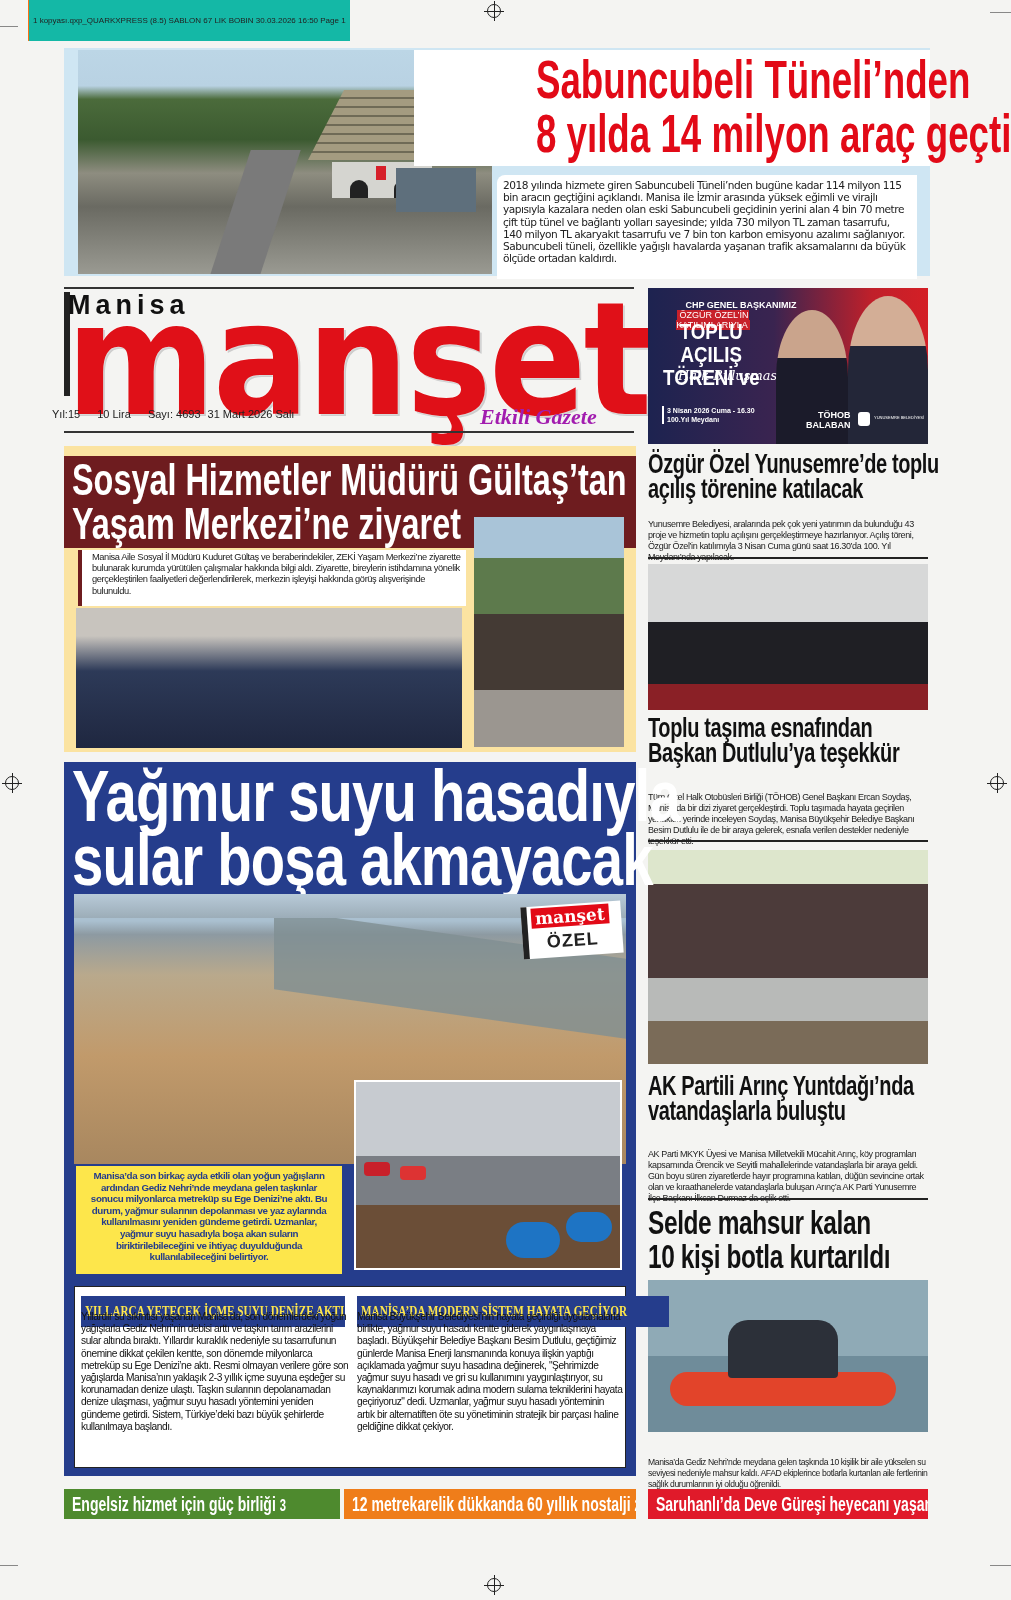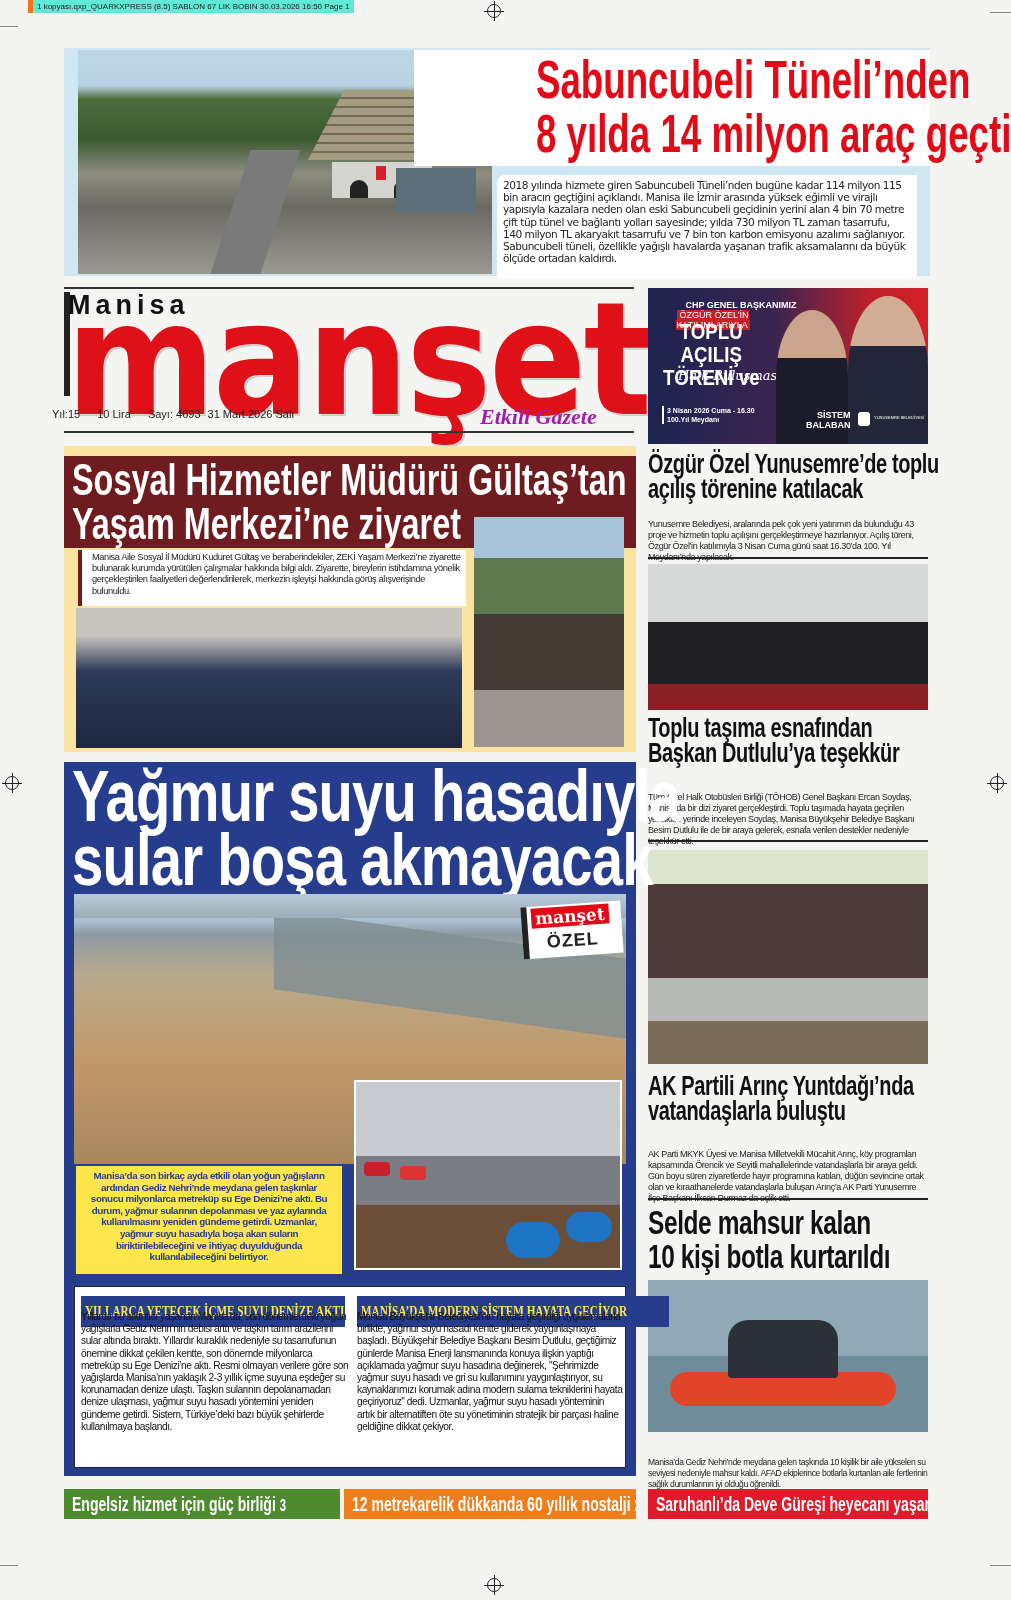--- a/index.html
+++ b/index.html
@@ -1,18 +1,18 @@
 <!DOCTYPE html>
 <html><head>
 <meta charset="utf-8">
 <style>
   * { box-sizing: border-box; margin: 0; padding: 0; }
   body { width: 1011px; height: 1600px; background: #f4f4f2; position: relative; overflow: hidden; font-family: "Liberation Sans", sans-serif; color: #111; }
   .abs { position: absolute; }
-  .slug { left: 28px; top: 0; font-size: 8px; color: #222; background: #5eead4; padding: 2px 4px; font-family: "Liberation Sans", sans-serif; border-left: 5px solid #f97316; }
+  .slug { left: 28px; top: 0; font-size: 8px; color: #222; background: #14b8a6; padding: 16px 4px; font-family: "Liberation Sans", sans-serif; border-left: 1px solid #f97316; }
   .crop { background: #888; }
   .reg { width: 14px; height: 14px; border: 1px solid #222; border-radius: 50%; }
   .reg::before { content: ""; position: absolute; left: 6px; top: -4px; width: 1px; height: 20px; background: #222; }
   .reg::after { content: ""; position: absolute; top: 6px; left: -4px; height: 1px; width: 20px; background: #222; }
 
   
   .top-band { left: 64px; top: 48px; width: 866px; height: 228px; background: #cfe6f3; }
   .top-photo { left: 78px; top: 50px; width: 414px; height: 224px; background: linear-gradient(180deg,#bcd6e6 0%,#b9d2e3 16%,#4b6b3b 22%,#3b5a30 40%,#8e8d80 55%,#6a6a62 70%,#9a9a92 100%); overflow: hidden; }
   .road1 { left: 150px; top: 100px; width: 50px; height: 140px; background: #7a7a7a; transform: skewX(-18deg); }
   .terraces { left: 230px; top: 40px; width: 180px; height: 70px; background: repeating-linear-gradient(180deg,#a49b80 0 7px,#6f6a56 7px 9px); clip-path: polygon(20% 0,80% 0,100% 100%,0 100%); }
@@ -130,21 +130,21 @@
   <div class="abs ad-l2"><span>ÖZGÜR ÖZEL’İN KATILIMLARIYLA</span></div>
   <div class="abs ad-l3">TOPLU AÇILIŞ TÖRENİ ve</div>
   <div class="abs ad-script">Halk Buluşması</div>
   <div class="abs ad-date">
     <div>3 Nisan 2026 Cuma - 16.30</div>
     <div>100.Yıl Meydanı</div>
   </div>
   <div class="abs ad-person ad-p1"></div>
   <div class="abs ad-person ad-p2"></div>
   <div class="abs ad-name">
-    <div>SİSTEM</div>
+    <div>TÖHOB</div>
     <div>BALABAN</div>
   </div>
   <div class="abs ad-logo"></div>
   <div class="abs ad-logo-t">YUNUSEMRE BELEDİYESİ</div>
 </div>
 
 <div class="abs rhead" style="left:648px;top:452px;">
   <div>Özgür Özel Yunusemre’de toplu</div>
   <div>açılış törenine katılacak</div>
 </div>

